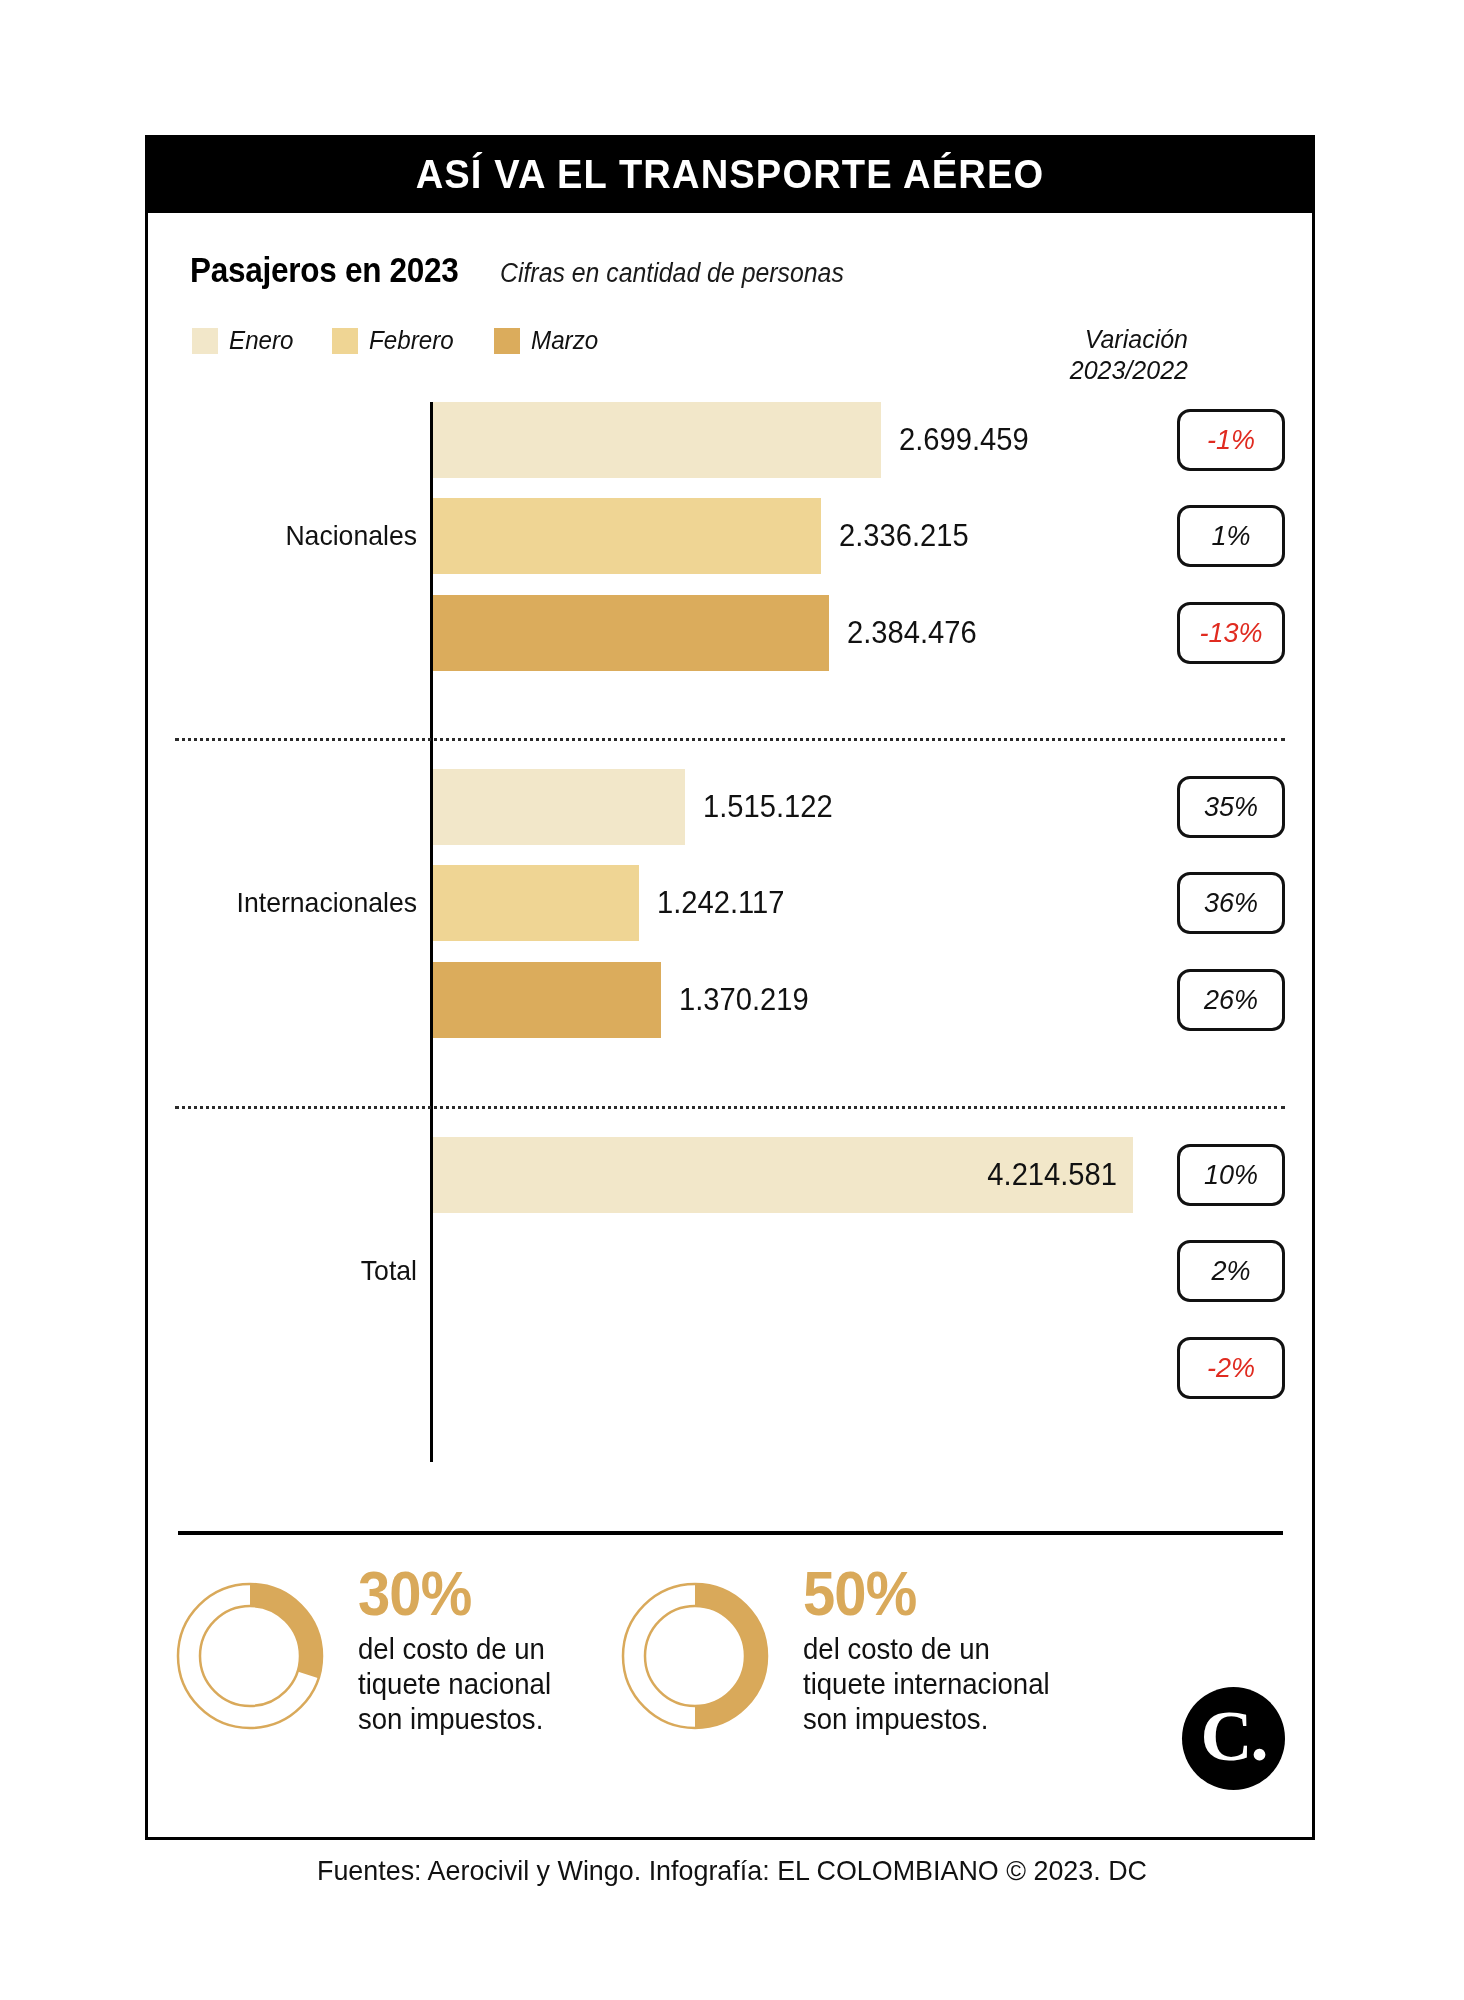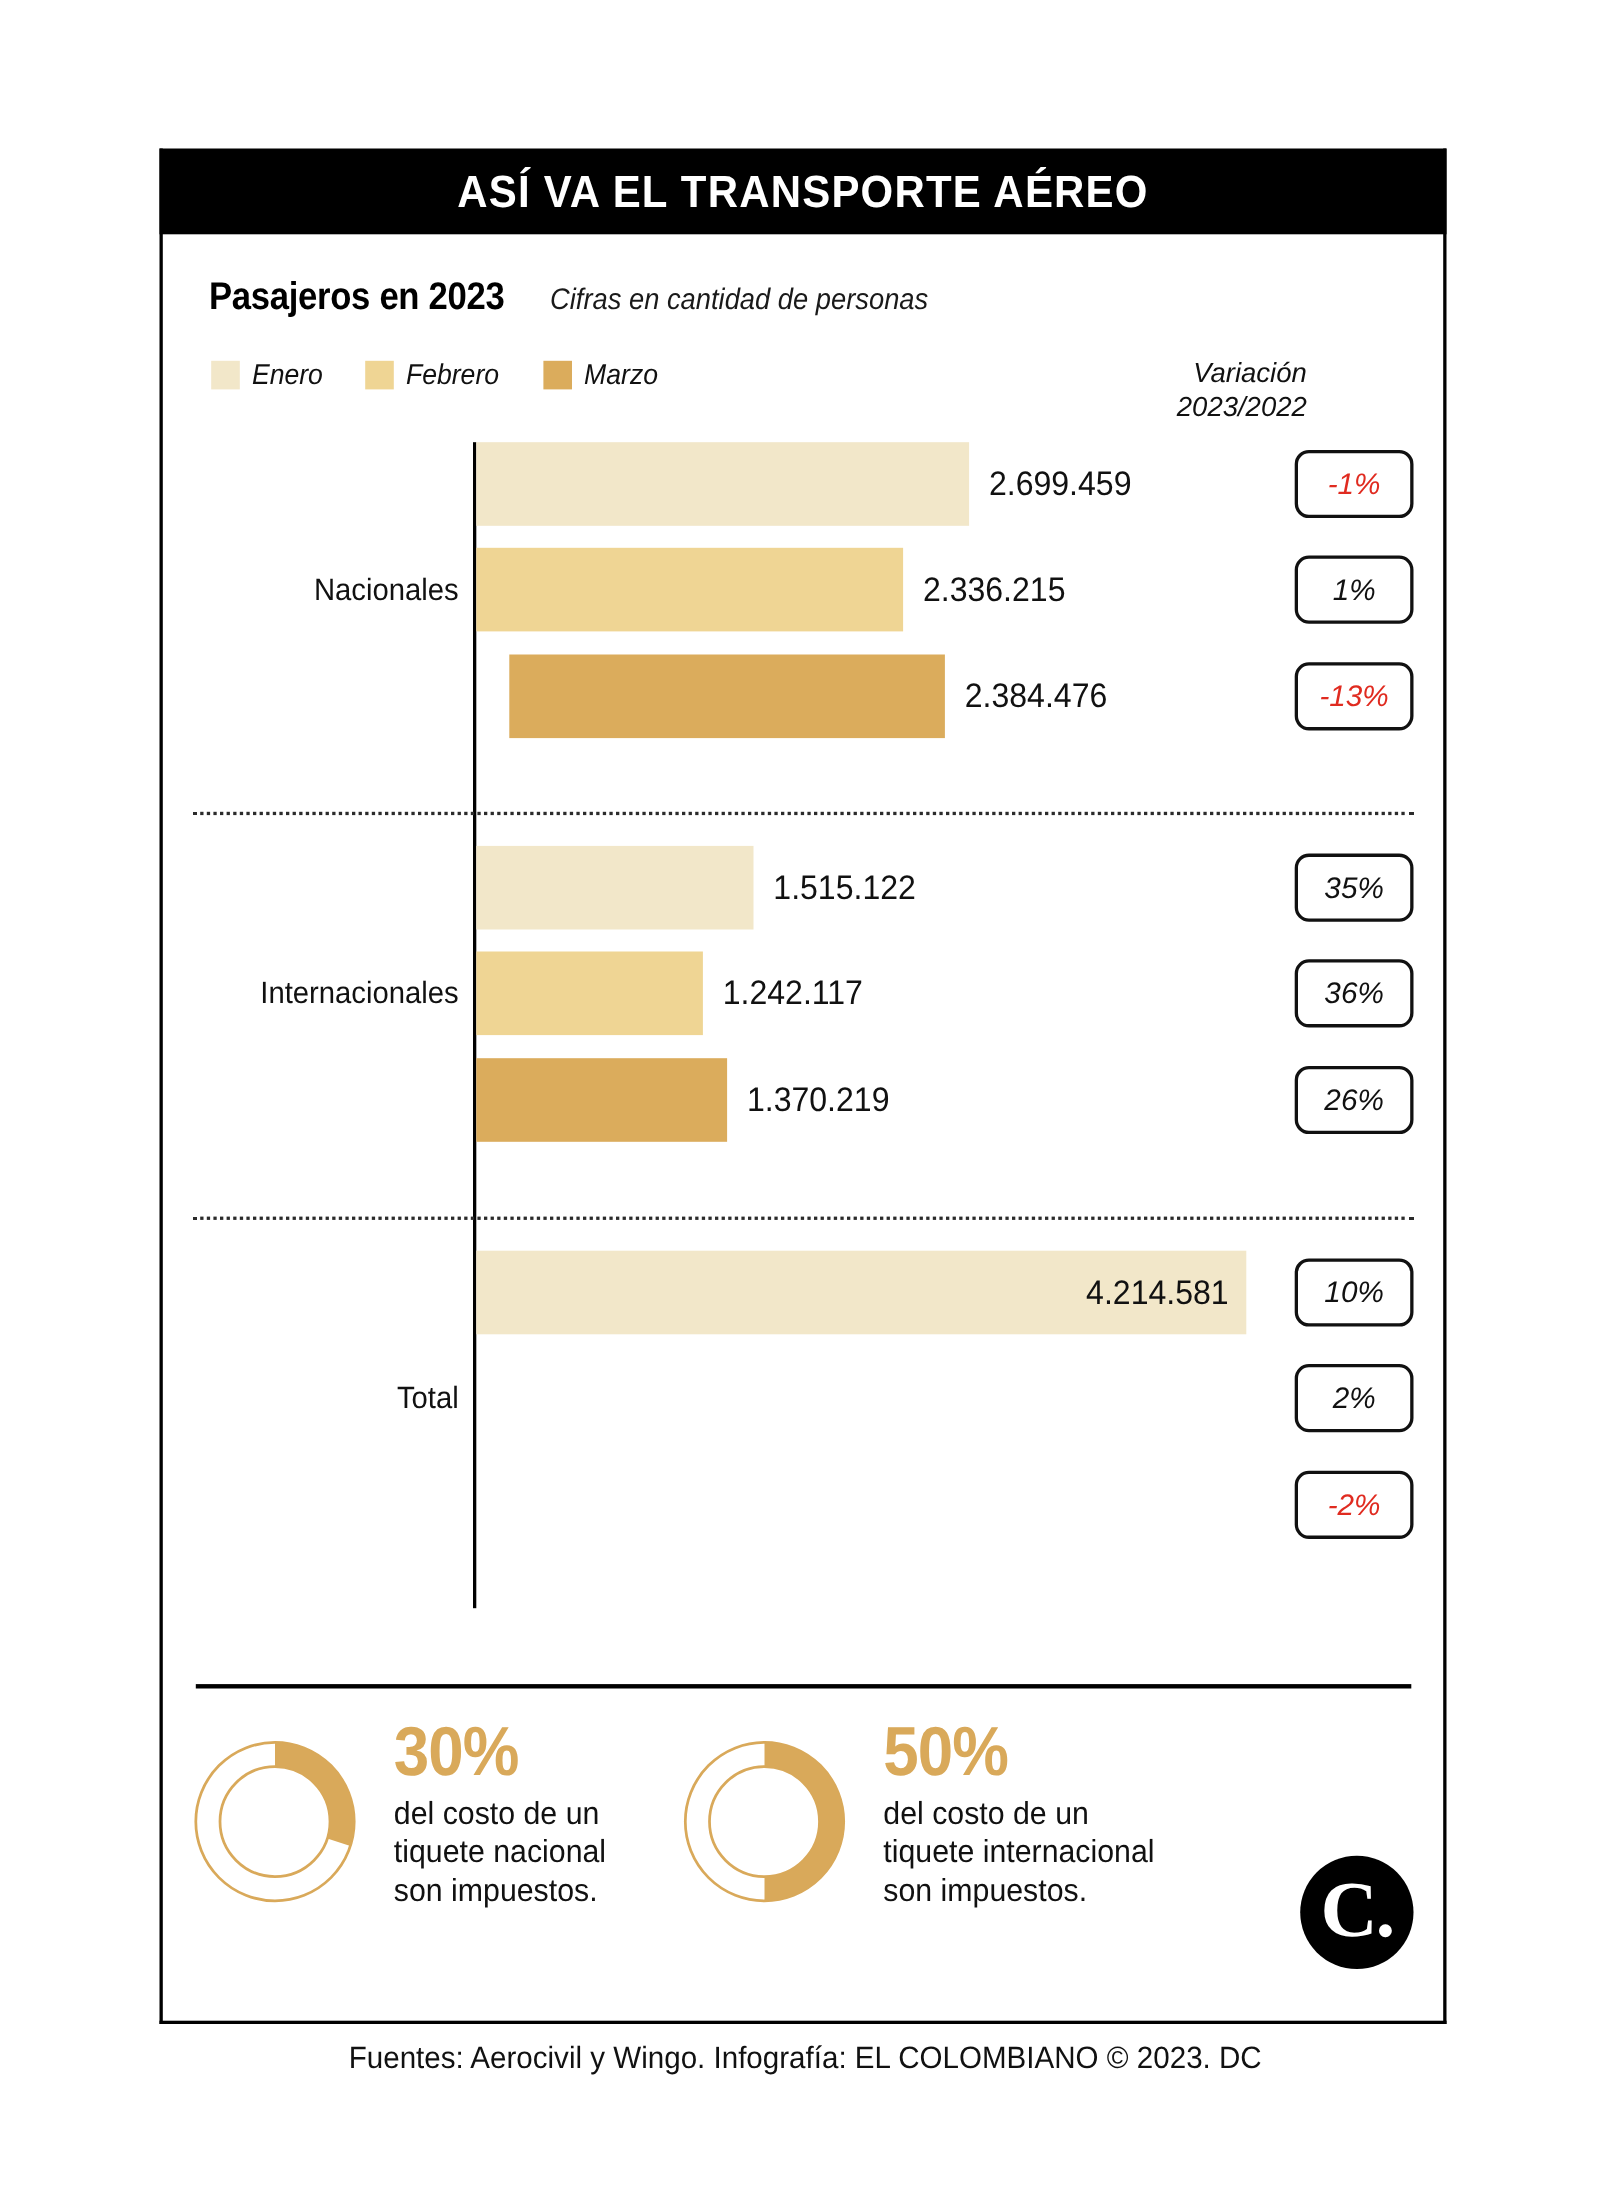--- a/index.html
+++ b/index.html
@@ -316,21 +316,21 @@
         <div class="bar-row" style="top: 7px; width: 778px;">
           <div class="bar" style="width: 448px; background: rgb(242, 231, 201);"></div>
           <div class="bar-value outside" style="left: 466px;">2.699.459</div>
         </div>
         <div class="badge neg" style="top: 14px;">-1%</div>
         <div class="bar-row" style="top: 103px; width: 718px;">
           <div class="bar" style="width: 388px; background: rgb(239, 213, 148);"></div>
           <div class="bar-value outside" style="left: 406px;">2.336.215</div>
         </div>
         <div class="badge" style="top: 110px;">1%</div>
-        <div class="bar-row" style="top: 200px; width: 726px; margin-left: 30px;">
+        <div class="bar-row" style="top: 200px; width: 726px;">
           <div class="bar" style="width: 396px; background: rgb(219, 172, 92);"></div>
           <div class="bar-value outside" style="left: 414px;">2.384.476</div>
         </div>
         <div class="badge neg" style="top: 207px;">-13%</div>
       </div>
       <div class="group" style="top: 367px; height: 320px;">
         <div class="group-label" style="top: 125px;">Internacionales</div>
         <div class="bar-row" style="top: 7px; width: 582px;">
           <div class="bar" style="width: 252px; background: rgb(242, 231, 201);"></div>
           <div class="bar-value outside" style="left: 270px;">1.515.122</div>

